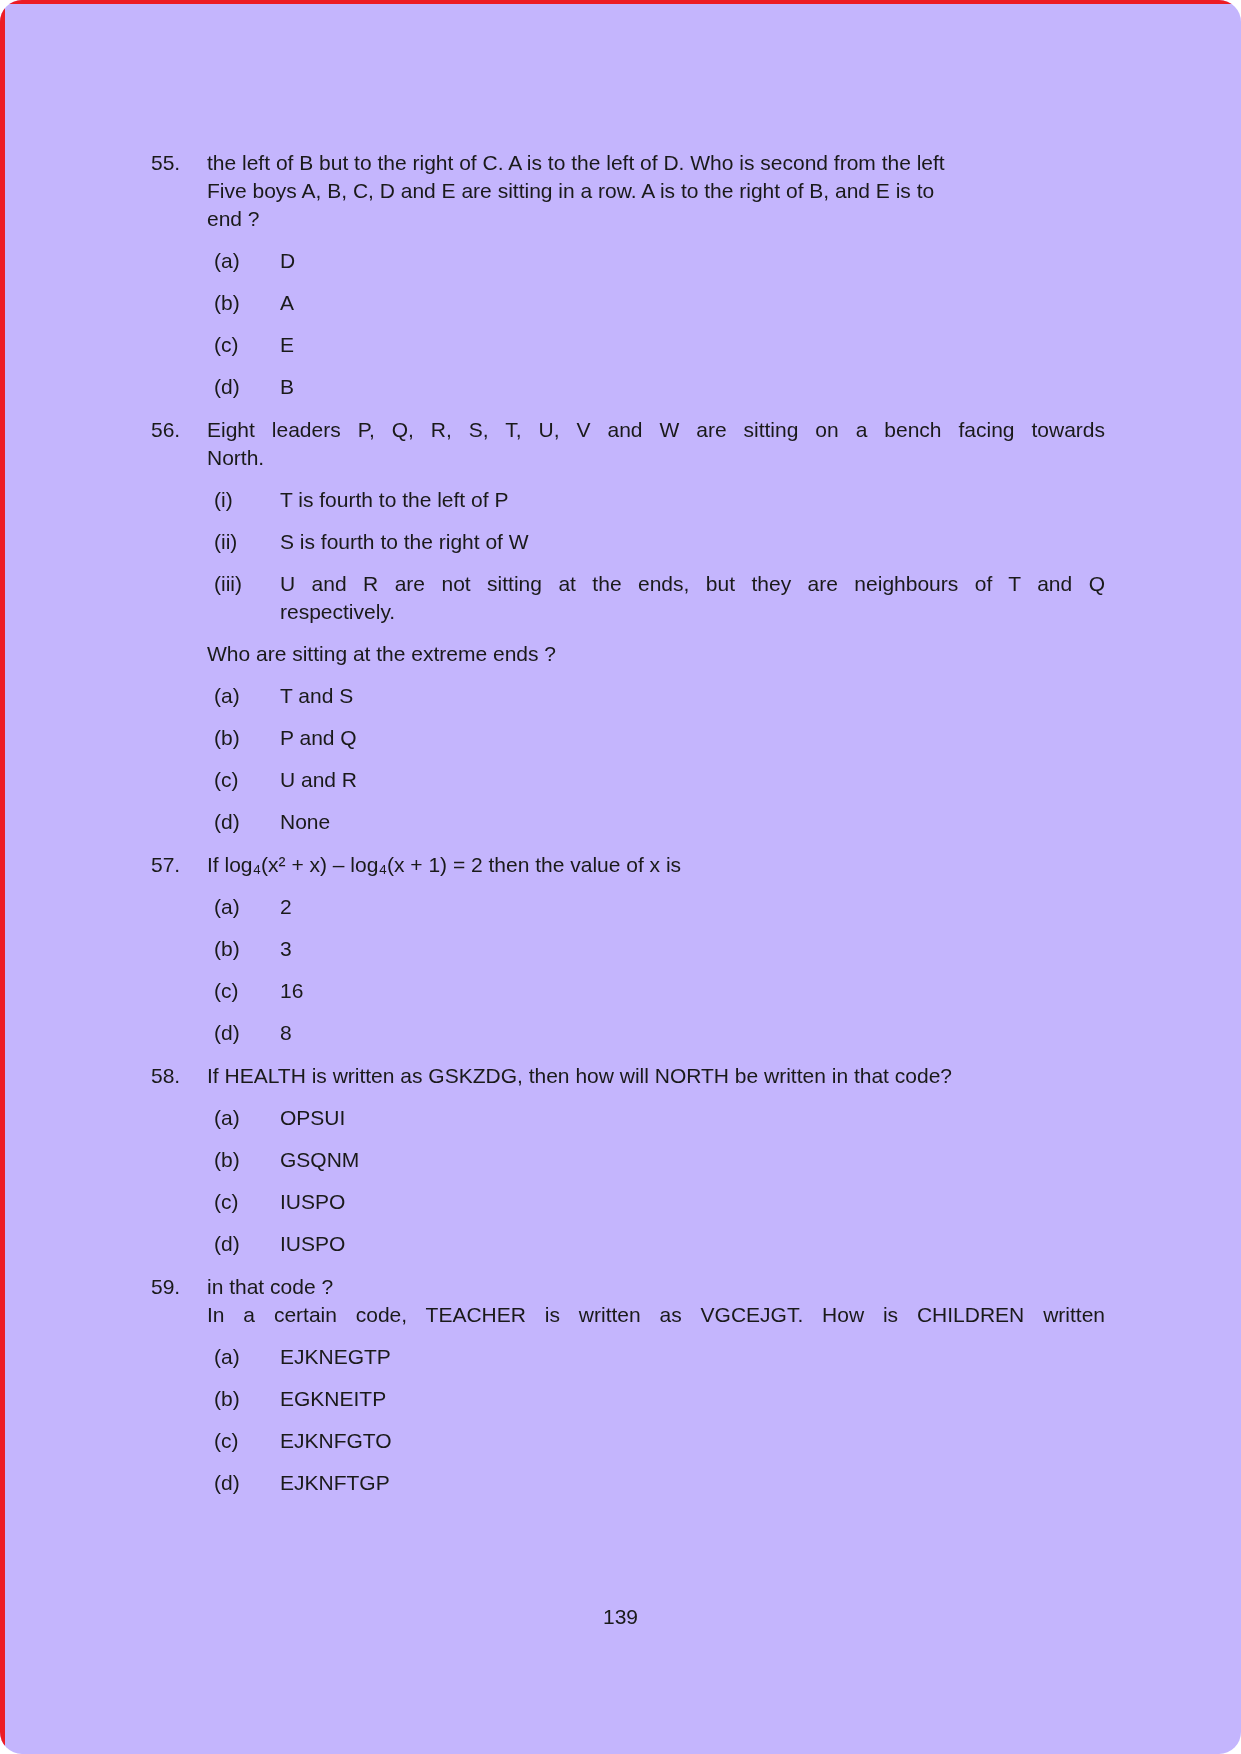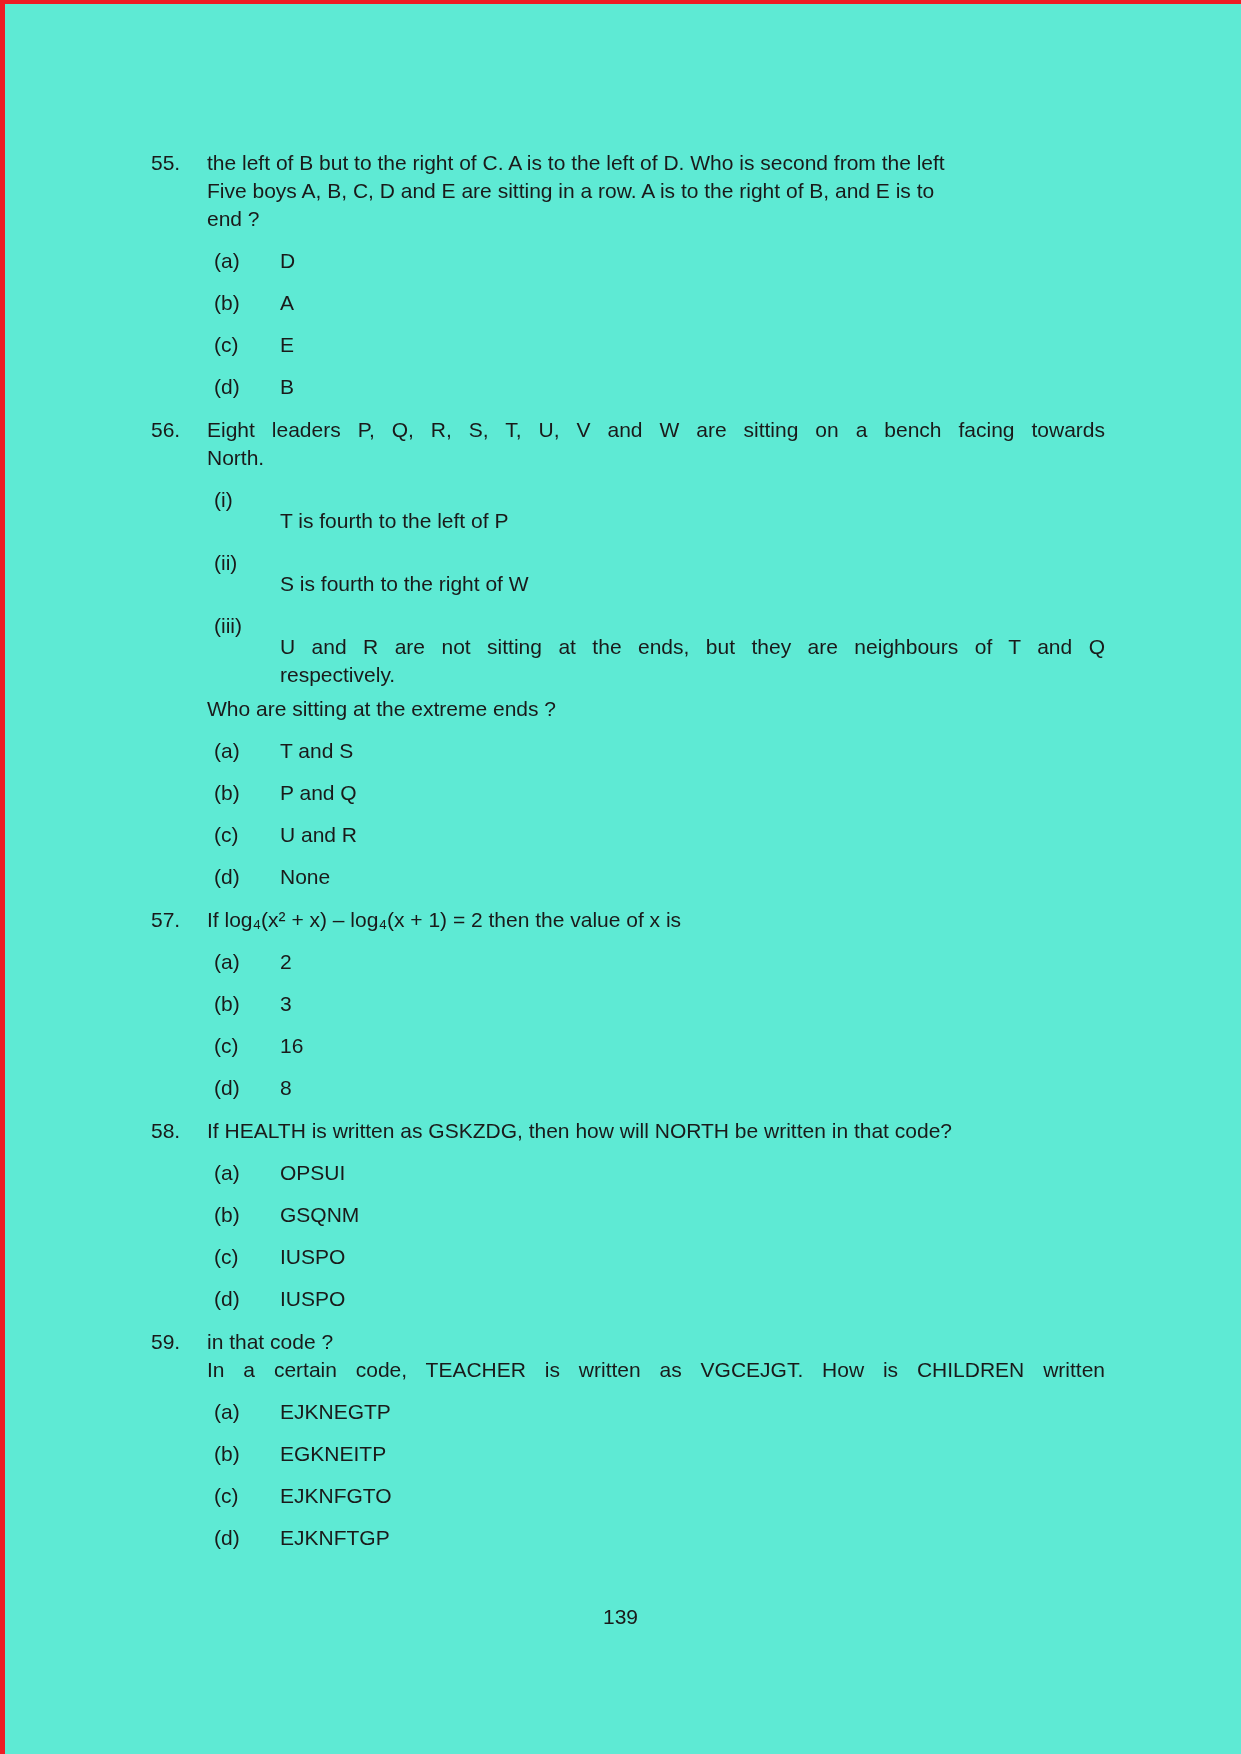--- a/index.html
+++ b/index.html
@@ -17,30 +17,30 @@
   .content{position:absolute;top:0;left:0;padding:149px 39px 0 151px;width:1051px;}
   .question{margin-top:15px;}
   .question:first-child{margin-top:0;}
   .q-head{display:flex;}
   .q-num{width:56px;flex:none;line-height:28px;}
   .q-body{width:898px;}
   .q-line{line-height:28px;white-space:nowrap;}
   .q-line.fill{white-space:normal;text-align:justify;text-align-last:justify;}
   .clause-row{display:flex;margin-left:63px;margin-top:14px;}
   .clause-label{width:66px;flex:none;line-height:28px;}
-  .clause-body{width:825px;margin-top:21px;}
-  .stem{margin-left:56px;margin-top:6px;line-height:28px;}
+  .clause-body{width:825px;}
+  .stem{margin-left:56px;margin-top:14px;line-height:28px;}
   .opt-row{display:flex;margin-left:63px;margin-top:14px;line-height:28px;}
   .opt-label{width:66px;flex:none;}
   .page-number{position:absolute;top:1603px;left:0;width:100%;text-align:center;line-height:28px;}
 </style>
 </head>
 <body>
 
-<div class="page" style="color: rgb(26, 26, 26); background: #5eead4;">
+<div class="page" style="color: rgb(26, 26, 26); background: #c4b5fd; border-radius: 22px;">
   <div class="edge-top" style="background: rgb(237, 28, 36);"></div>
   <div class="edge-left" style="background: rgb(237, 28, 36);"></div>
 
   <div class="content">
       <section class="question">
         <div class="q-head">
           <span class="q-num">55.</span>
           <div class="q-body">
             <div class="q-line">the left of B but to the right of C. A is to the left of D. Who is second from the left</div>
             <div class="q-line">Five boys A, B, C, D and E are sitting in a row. A is to the right of B, and E is to</div>

